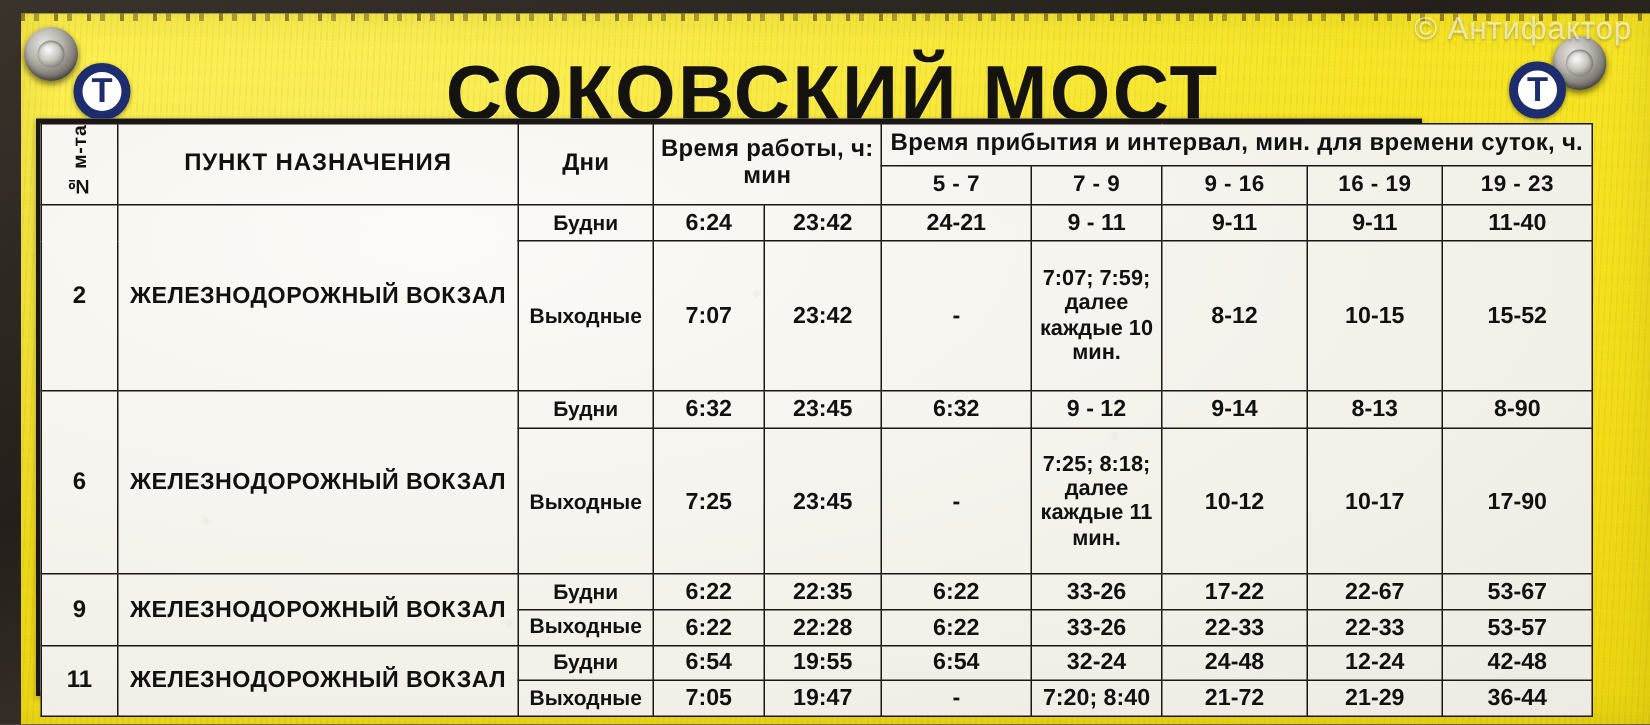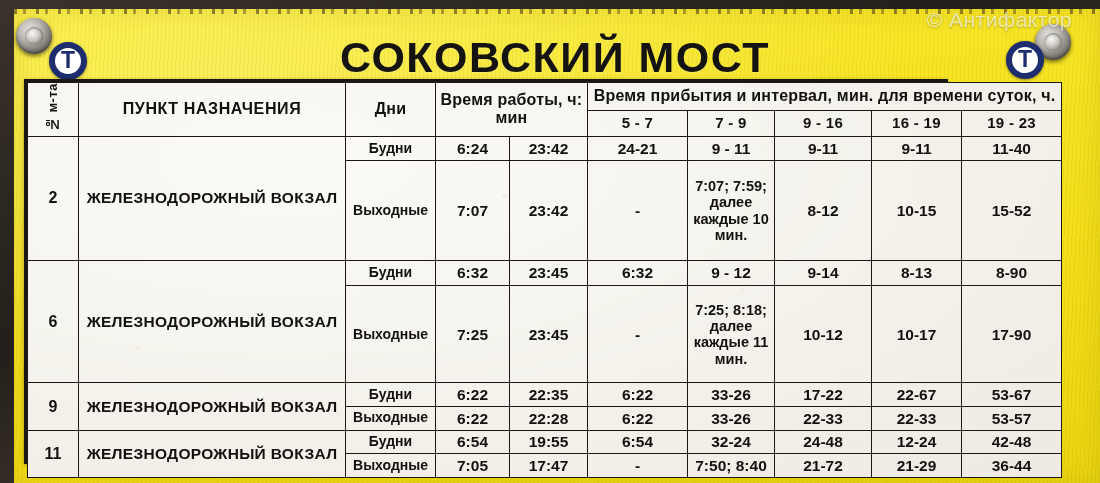--- a/index.html
+++ b/index.html
@@ -99,41 +99,41 @@
     line-height: 1;
     color: #1e2d6e;
     margin-top: -1px;
   }
   #logo-left  { left: 49px;  top: 42px; }
   #logo-right { left: 1006px; top: 41px; }
 
   
   #watermark {
     position: absolute;
-    right: 28px;
+    right: 12px;
     top: 8px;
     font-family: "Liberation Sans", sans-serif;
     font-size: 21px;
     font-weight: normal;
     color: rgba(255,255,255,0.62);
     text-shadow: 0 1px 2px rgba(0,0,0,0.25);
     letter-spacing: 0.5px;
     white-space: nowrap;
   }
 
   
   #title {
     position: absolute;
     left: 10px;
     right: 0;
     top: 33px;
     text-align: center;
     font-family: "Liberation Sans", sans-serif;
     font-weight: bold;
-    font-size: 43px;
+    font-size: 52px;
     letter-spacing: 1.5px;
     color: #151310;
     text-shadow: 0 1px 0 rgba(255,255,255,0.18);
   }
 
   
   #sched-wrap {
     position: absolute;
     left: 24px;
     top: 79px;
@@ -328,23 +328,23 @@
             <td class="val">19:55</td>
             <td class="val">6:54</td>
             <td class="val">32-24</td>
             <td class="val">24-48</td>
             <td class="val">12-24</td>
             <td class="val">42-48</td>
           </tr>
           <tr style="height: 21px;">
             <td class="days">Выходные</td>
             <td class="val">7:05</td>
-            <td class="val">17:47</td>
+            <td class="val">19:47</td>
             <td class="val">-</td>
-            <td class="val">7:50; 8:40</td>
+            <td class="val">7:20; 8:40</td>
             <td class="val">21-72</td>
             <td class="val">21-29</td>
             <td class="val">36-44</td>
           </tr>
         </tbody>
     </table>
   </div>
 
 </div>
 

